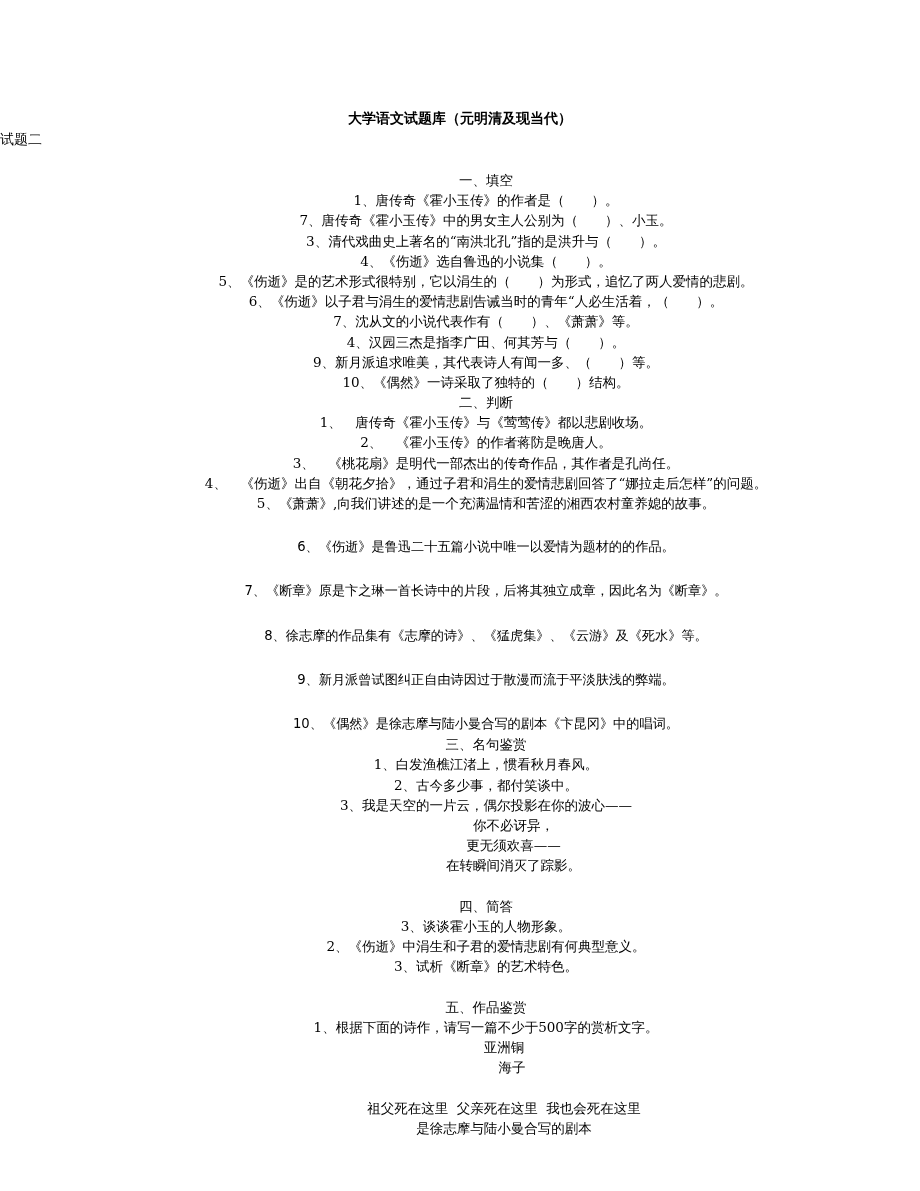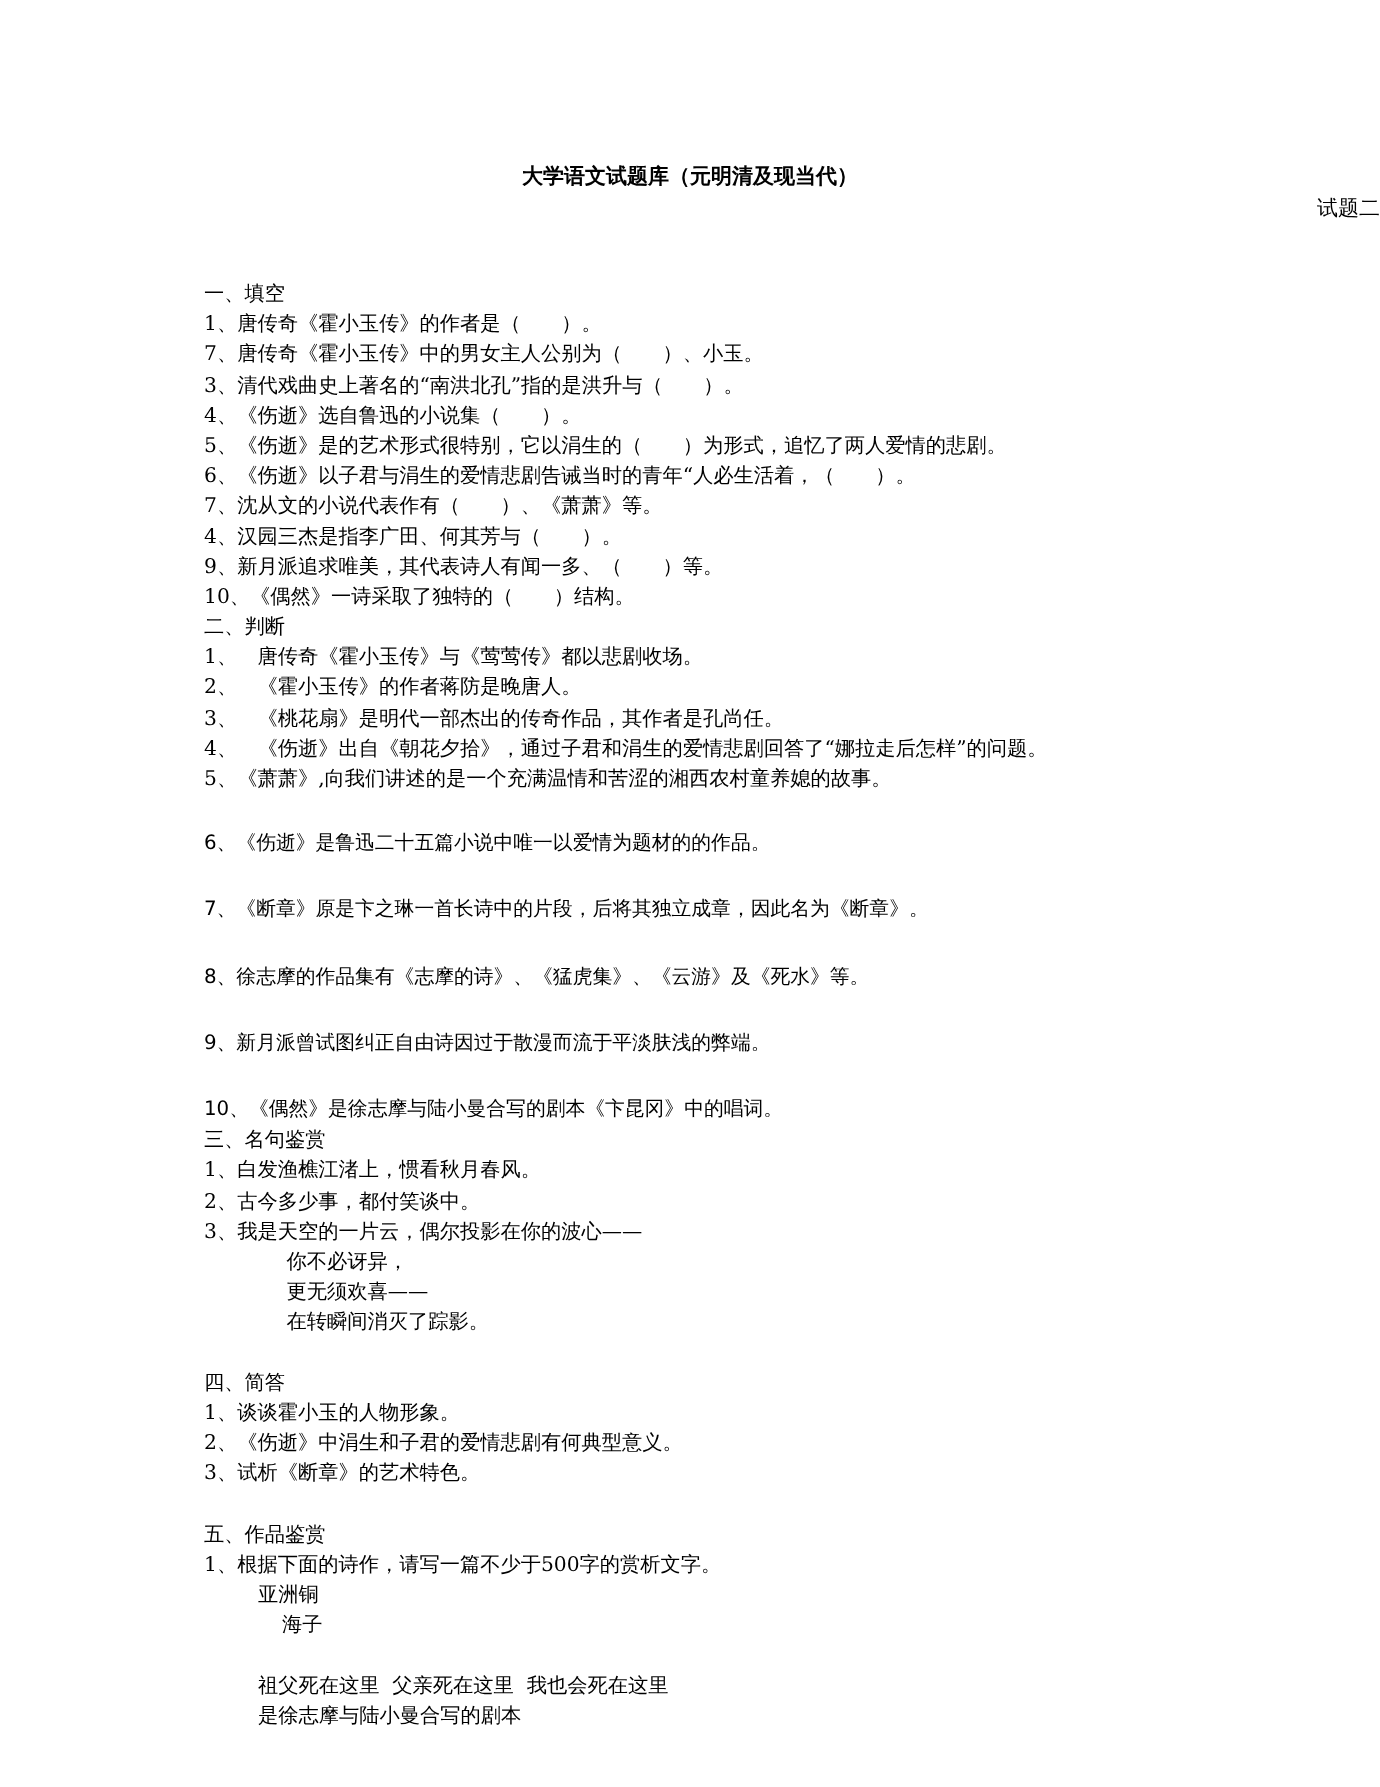--- a/index.html
+++ b/index.html
@@ -1,22 +1,22 @@
 <!DOCTYPE html>
 <html><head>
 <meta charset="utf-8">
 <style>
   html, body { margin: 0; padding: 0; background: #ffffff; }
   body { width: 920px; height: 1191px; position: relative; overflow: hidden;
          font-family: "DejaVu Serif", "Liberation Serif", serif; color: #000; }
   .page { position: absolute; left: 0; top: 0; width: 920px; height: 1191px; }
   .title { position: absolute; left: 0; width: 920px; top: 109px; text-align: center;
            font-family: "DejaVu Sans", "Liberation Sans", sans-serif; font-weight: bold; font-size: 14px; line-height: 18px; }
-  .subtitle { position: absolute; left: 0; width: 920px; top: 130px; text-align: right; font-size: 14px; line-height: 18px; }
-  .body { position: absolute; left: 136px; top: 186px; width: 700px; font-size: 13.5px; }
+  .subtitle { position: absolute; left: 0; width: 920px; top: 130px; text-align: left; font-size: 14px; line-height: 18px; }
+  .body { position: absolute; left: 136px; top: 170px; width: 700px; font-size: 13.5px; text-align: center; }
   .line { height: 20.2px; line-height: 20.2px; white-space: pre; }
   .sans { font-family: "DejaVu Sans", "Liberation Sans", sans-serif; font-size: 13.2px; margin-top: 24px; }
   .indent1 { padding-left: 55px; }
   .indent-poem { padding-left: 36px; }
   .indent-author { padding-left: 52px; }
   .blank { height: 20.2px; }
 </style>
 </head>
 <body>
 
@@ -53,21 +53,21 @@
     <div class="line">三、名句鉴赏</div>
     <div class="line">1、白发渔樵江渚上，惯看秋月春风。</div>
     <div class="line">2、古今多少事，都付笑谈中。</div>
     <div class="line">3、我是天空的一片云，偶尔投影在你的波心——</div>
     <div class="line indent1">你不必讶异，</div>
     <div class="line indent1">更无须欢喜——</div>
     <div class="line indent1">在转瞬间消灭了踪影。</div>
     <div class="blank"></div>
 
     <div class="line">四、简答</div>
-    <div class="line">1、谈谈霍小玉的人物形象。</div>
+    <div class="line">3、谈谈霍小玉的人物形象。</div>
     <div class="line">2、《伤逝》中涓生和子君的爱情悲剧有何典型意义。</div>
     <div class="line">3、试析《断章》的艺术特色。</div>
     <div class="blank"></div>
 
     <div class="line">五、作品鉴赏</div>
     <div class="line">1、根据下面的诗作，请写一篇不少于500字的赏析文字。</div>
     <div class="line indent-poem">亚洲铜</div>
     <div class="line indent-author">海子</div>
     <div class="blank"></div>
     <div class="line indent-poem">祖父死在这里  父亲死在这里  我也会死在这里</div>

